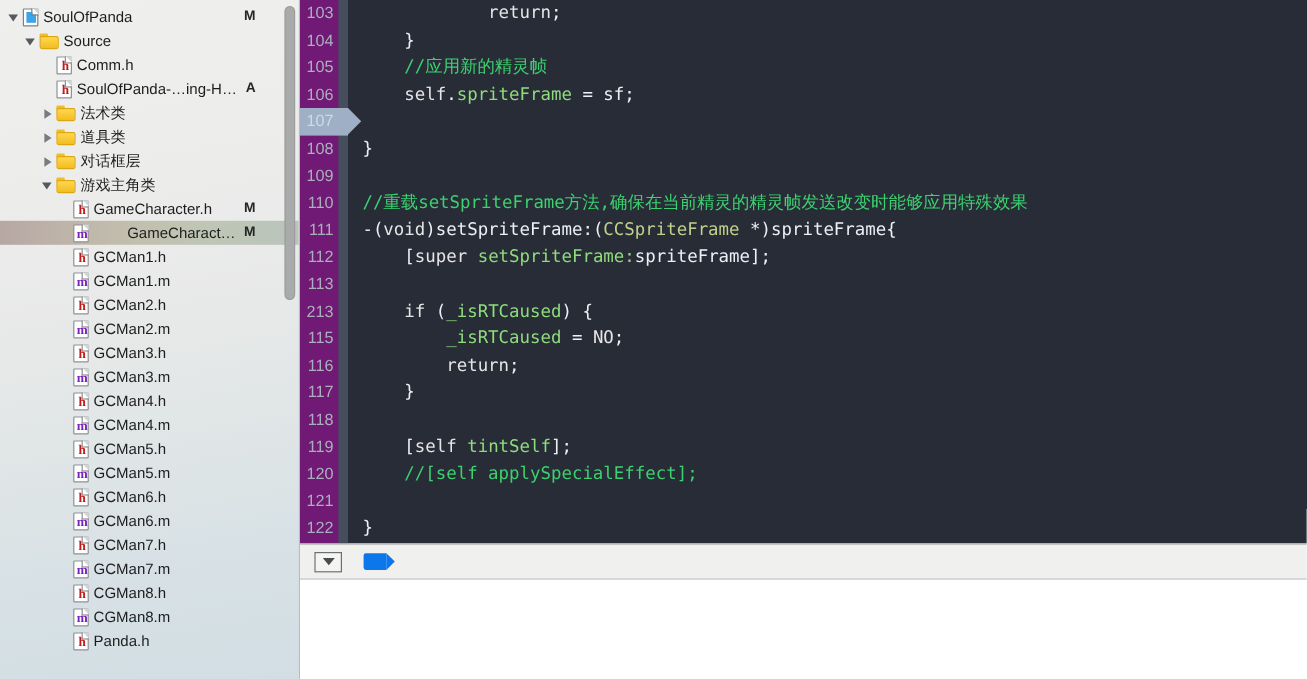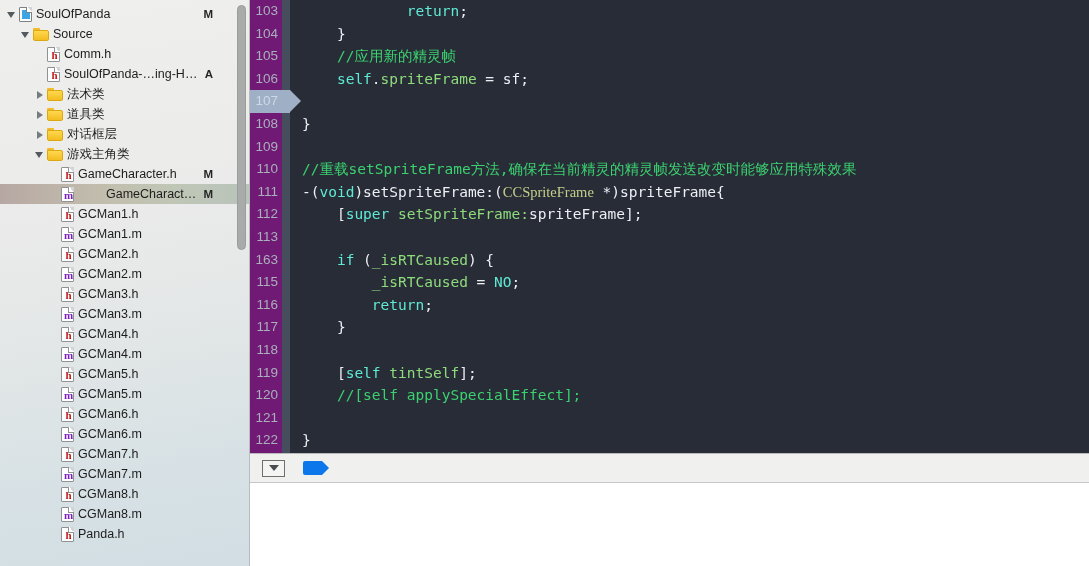--- a/index.html
+++ b/index.html
@@ -228,23 +228,23 @@
     border-top: 11.3px solid transparent;
     border-bottom: 11.3px solid transparent;
   }
   #code {
     position: relative;
     flex: 1 1 auto;
     padding-left: 12px;
     overflow: hidden;
   }
   .cline-wrap { height: 22.6px; line-height: 22.6px; white-space: pre; }
-  .kw  { color: #5eead4; }
+  .kw  { color: #e5e5e5; }
   .cmt { color: #3bd16f; }
-  .typ { color: #c4cf8a; font-family: Liberation Serif, serif; }
+  .typ { color: #c4cf8a; }
   .pln { color: #eceff4; }
   .mth { color: #8edc7c; }
   .prp { color: #8edc7c; }
 
   
   #toolbar {
     position: relative;
     flex: 0 0 30px;
     height: 30px;
     background: #f0f0ef;
@@ -614,21 +614,21 @@
           <div class="gline">104</div>
           <div class="gline">105</div>
           <div class="gline">106</div>
           <div class="gline current">107</div>
           <div class="gline">108</div>
           <div class="gline">109</div>
           <div class="gline">110</div>
           <div class="gline">111</div>
           <div class="gline">112</div>
           <div class="gline">113</div>
-          <div class="gline">163</div>
+          <div class="gline">213</div>
           <div class="gline">115</div>
           <div class="gline">116</div>
           <div class="gline">117</div>
           <div class="gline">118</div>
           <div class="gline">119</div>
           <div class="gline">120</div>
           <div class="gline">121</div>
           <div class="gline">122</div>
           <div class="gline">123</div>
         </div>

